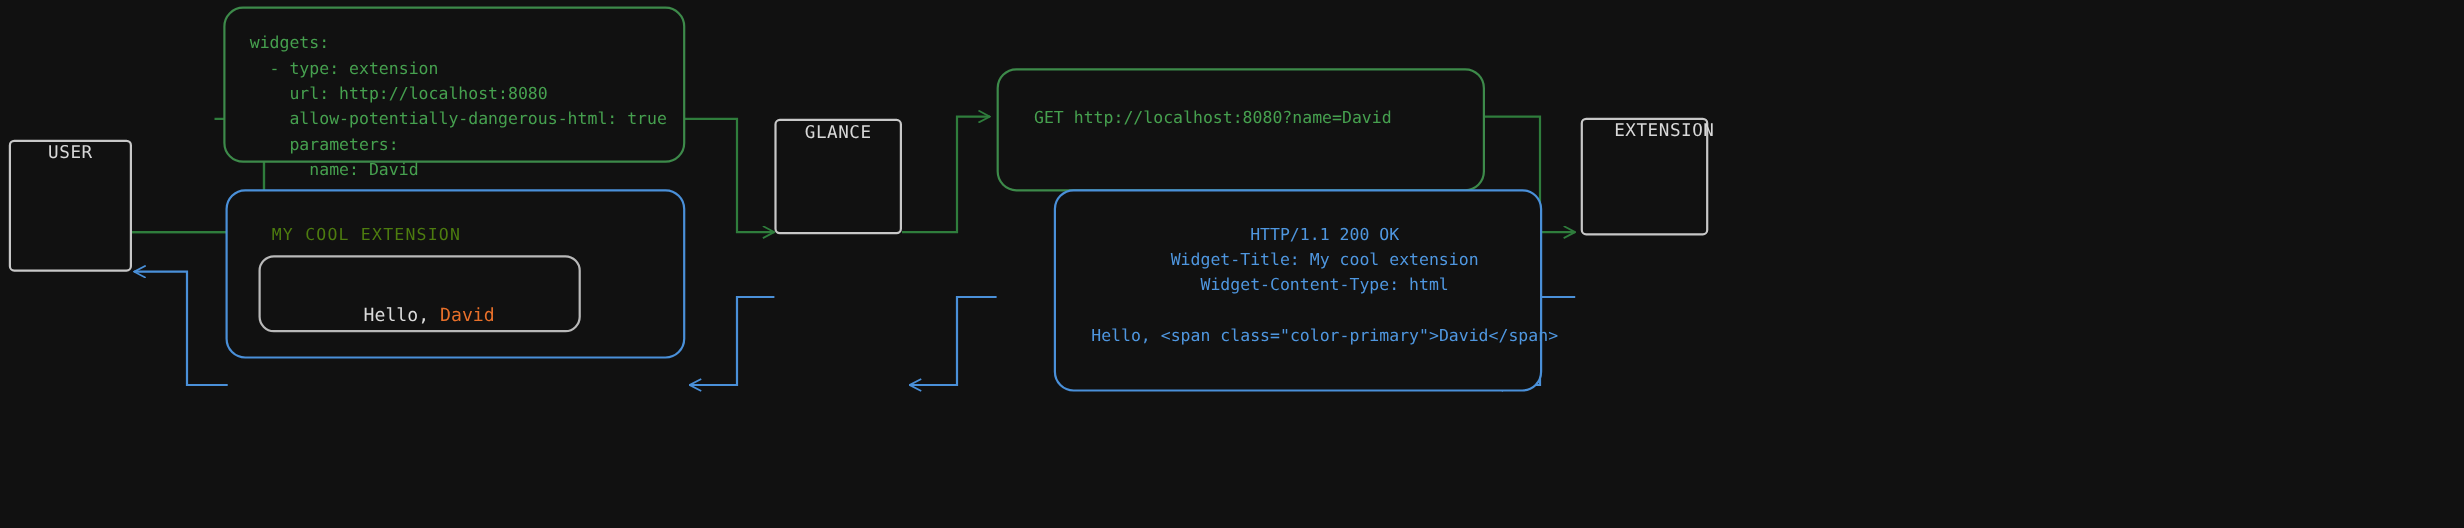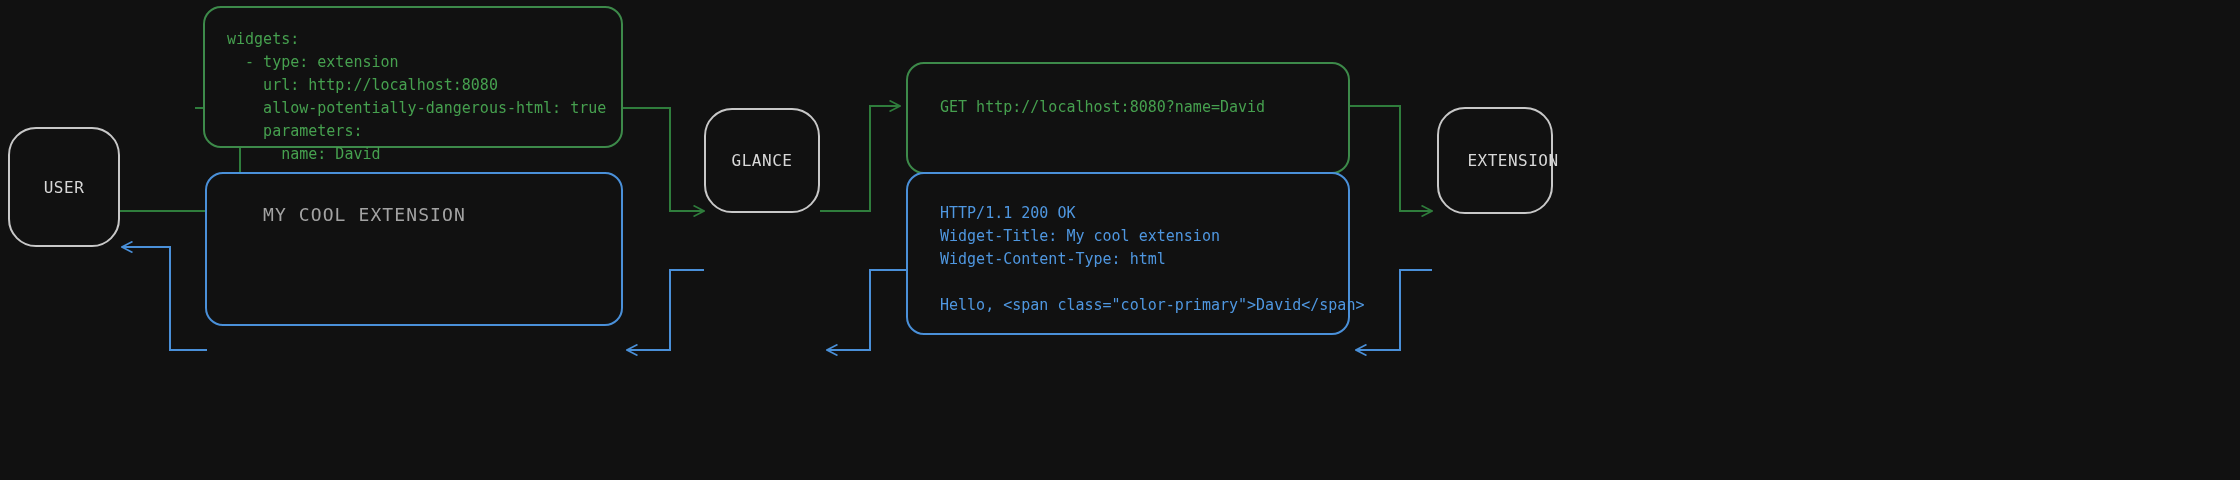--- a/index.html
+++ b/index.html
@@ -21,24 +21,23 @@
     top: 0;
     width: 2240px;
     height: 480px;
     pointer-events: none;
   }
 
   
   .actor {
     position: absolute;
     border: 2px solid #c8c8c8;
-    border-radius: 28px;
+    border-radius: 5px;
     background: #111111;
     display: flex;
-    align-items: center;
     justify-content: center;
     box-sizing: border-box;
   }
   .actor-label {
     color: #d8d8d8;
     font-family: "DejaVu Sans Mono", monospace;
     font-size: 16px;
     letter-spacing: 0.5px;
     white-space: nowrap;
   }
@@ -61,26 +60,25 @@
     line-height: 23px;
     white-space: pre;
     margin: 0;
   }
   .code.green { color: #46a04f; }
   .code.blue  { color: #4f97e0; }
 
   
   .widget-title {
     position: absolute;
-    color: #a3a3a3;
+    color: #4d7c0f;
     font-family: "DejaVu Sans Mono", monospace;
-    font-size: 18px;
+    font-size: 15px;
     letter-spacing: 1.1px;
     white-space: nowrap;
-    margin-left: 16px;
   }
   .widget-body {
     position: absolute;
     border: 2px solid #b9b9b9;
     border-radius: 14px;
     background: #111111;
     box-sizing: border-box;
   }
   .widget-text {
     position: absolute;
@@ -146,26 +144,31 @@
     url: http://localhost:8080
     allow-potentially-dangerous-html: true
     parameters:
       name: David</pre>
   </div>
 
   <div class="msgbox green" style="left:906px; top:62px; width:444px; height:112px;">
     <pre class="code green" style="position:absolute; left:32px; top:32px;">GET http://localhost:8080?name=David</pre>
   </div>
 
-  <div class="msgbox blue" style="left:906px; top:172px; width:444px; height:163px;">
+  <div class="msgbox blue" style="left:958px; top:172px; width:444px; height:184px;text-align:center;">
     <pre class="code blue" style="position:absolute; left:32px; top:28px;">HTTP/1.1 200 OK
 Widget-Title: My cool extension
 Widget-Content-Type: html
 
 Hello, &lt;span class="color-primary"&gt;David&lt;/span&gt;</pre>
   </div>
 
   <div class="msgbox blue" style="left:205px; top:172px; width:418px; height:154px;">
     <span class="widget-title" style="left:40px; top:30px;">MY COOL EXTENSION</span>
 
+    <div class="widget-body" style="left:28px; top:58px; width:293px; height:70px;">
+      <span class="widget-text" style="left:14px; top:24px;">
+        <span>Hello, </span><span class="accent">David</span>
+      </span>
+    </div>
   </div>
 
 </div>
 
 </body></html>

